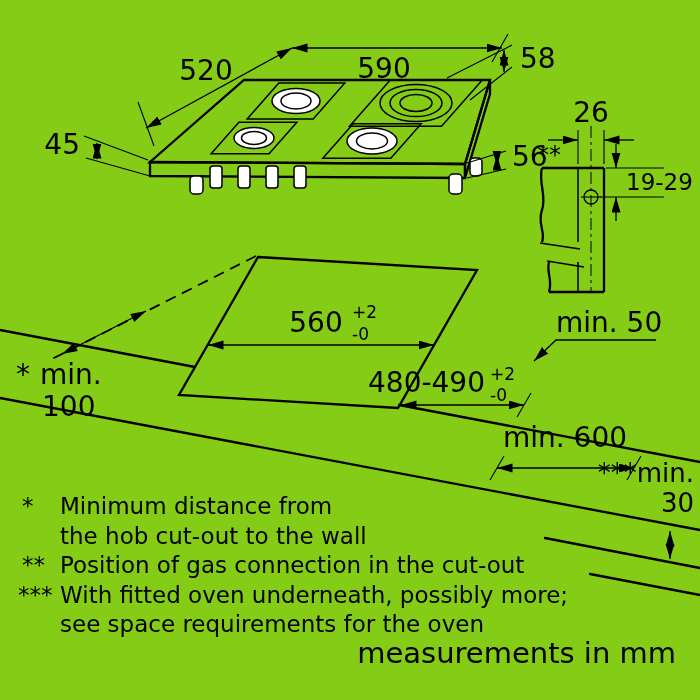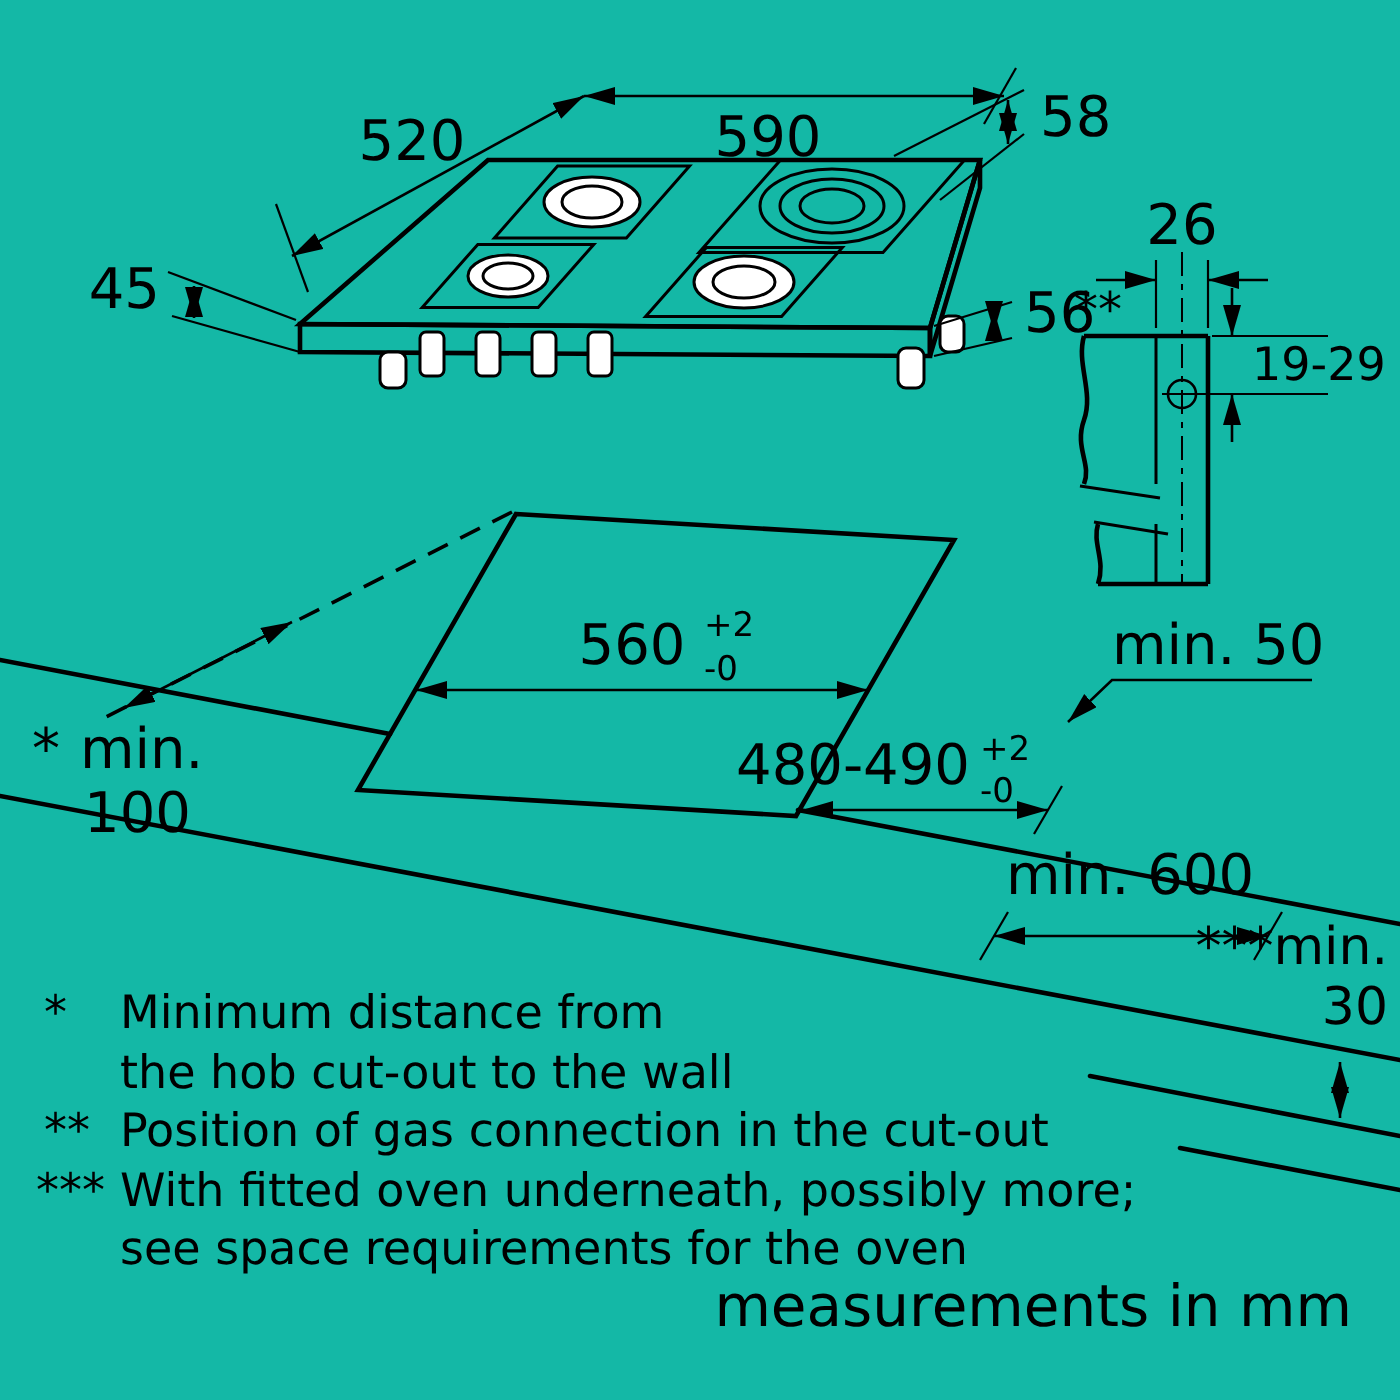--- a/index.html
+++ b/index.html
@@ -1,16 +1,16 @@
 <!DOCTYPE html>
 <html><head>
 <meta charset="utf-8">
 <style>
   html,body{margin:0;padding:0;background:#fff;}
-  .stage{position:relative;width:700px;height:700px;background:#14b8a6;overflow:hidden;}
+  .stage{position:relative;width:700px;height:700px;background:#84cc16;overflow:hidden;}
   svg{display:block;}
   svg text{font-family:"DejaVu Sans","Liberation Sans",sans-serif;fill:#000;}
   .dim{font-size:28px;}
   .dim-sm{font-size:23px;}
   .dim-md{font-size:24px;}
   .dim-lg{font-size:26px;}
   .tol{font-size:17px;}
   .note{font-size:23px;}
   .footer{font-size:29px;}
   .ln{stroke:#000;stroke-width:2.3;fill:none;stroke-linecap:round;}

